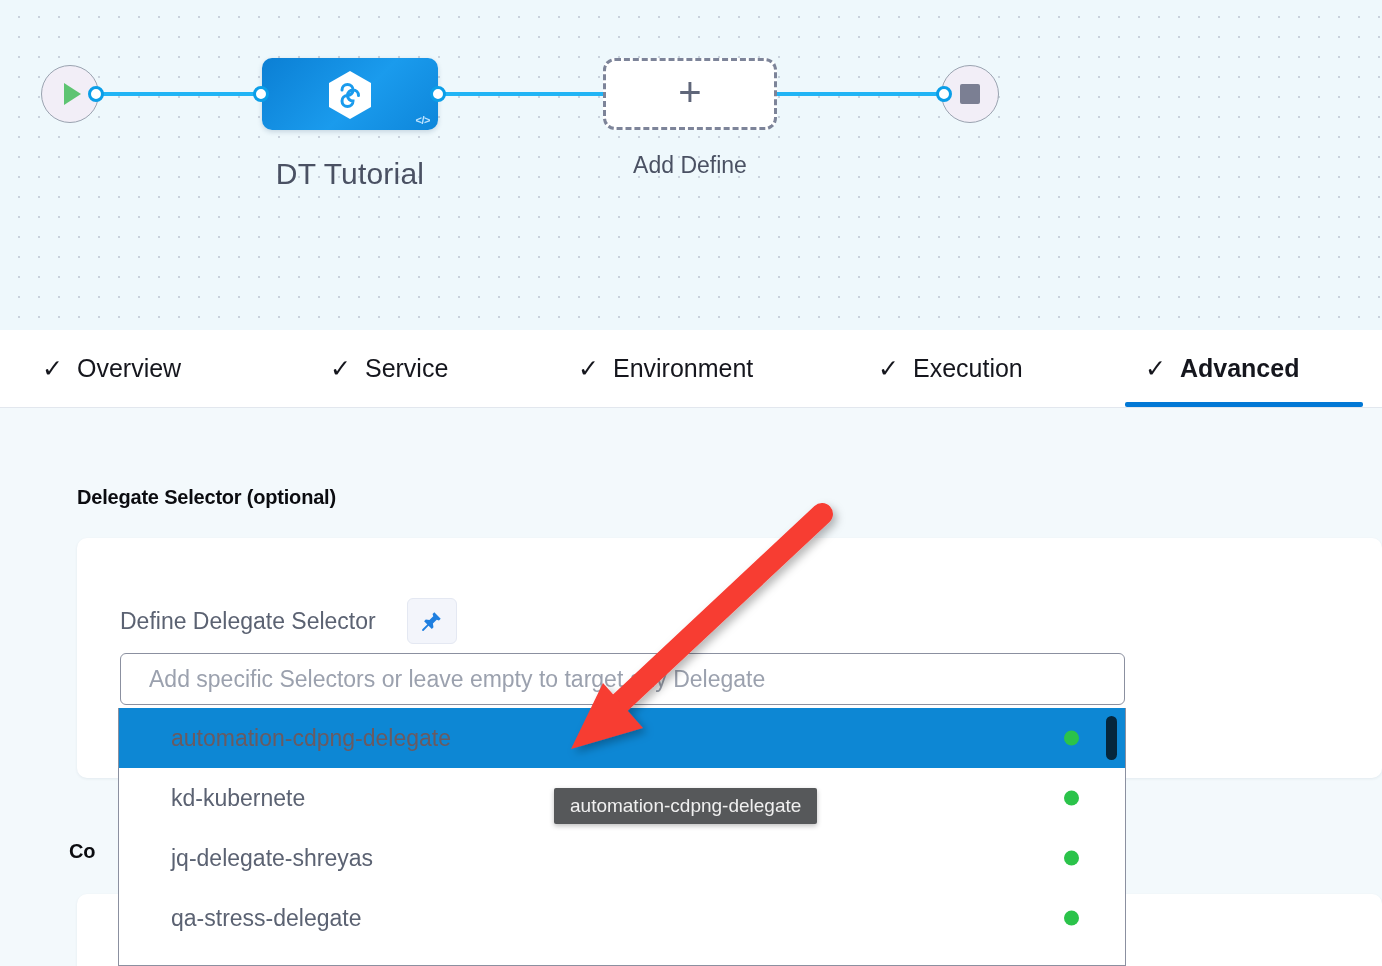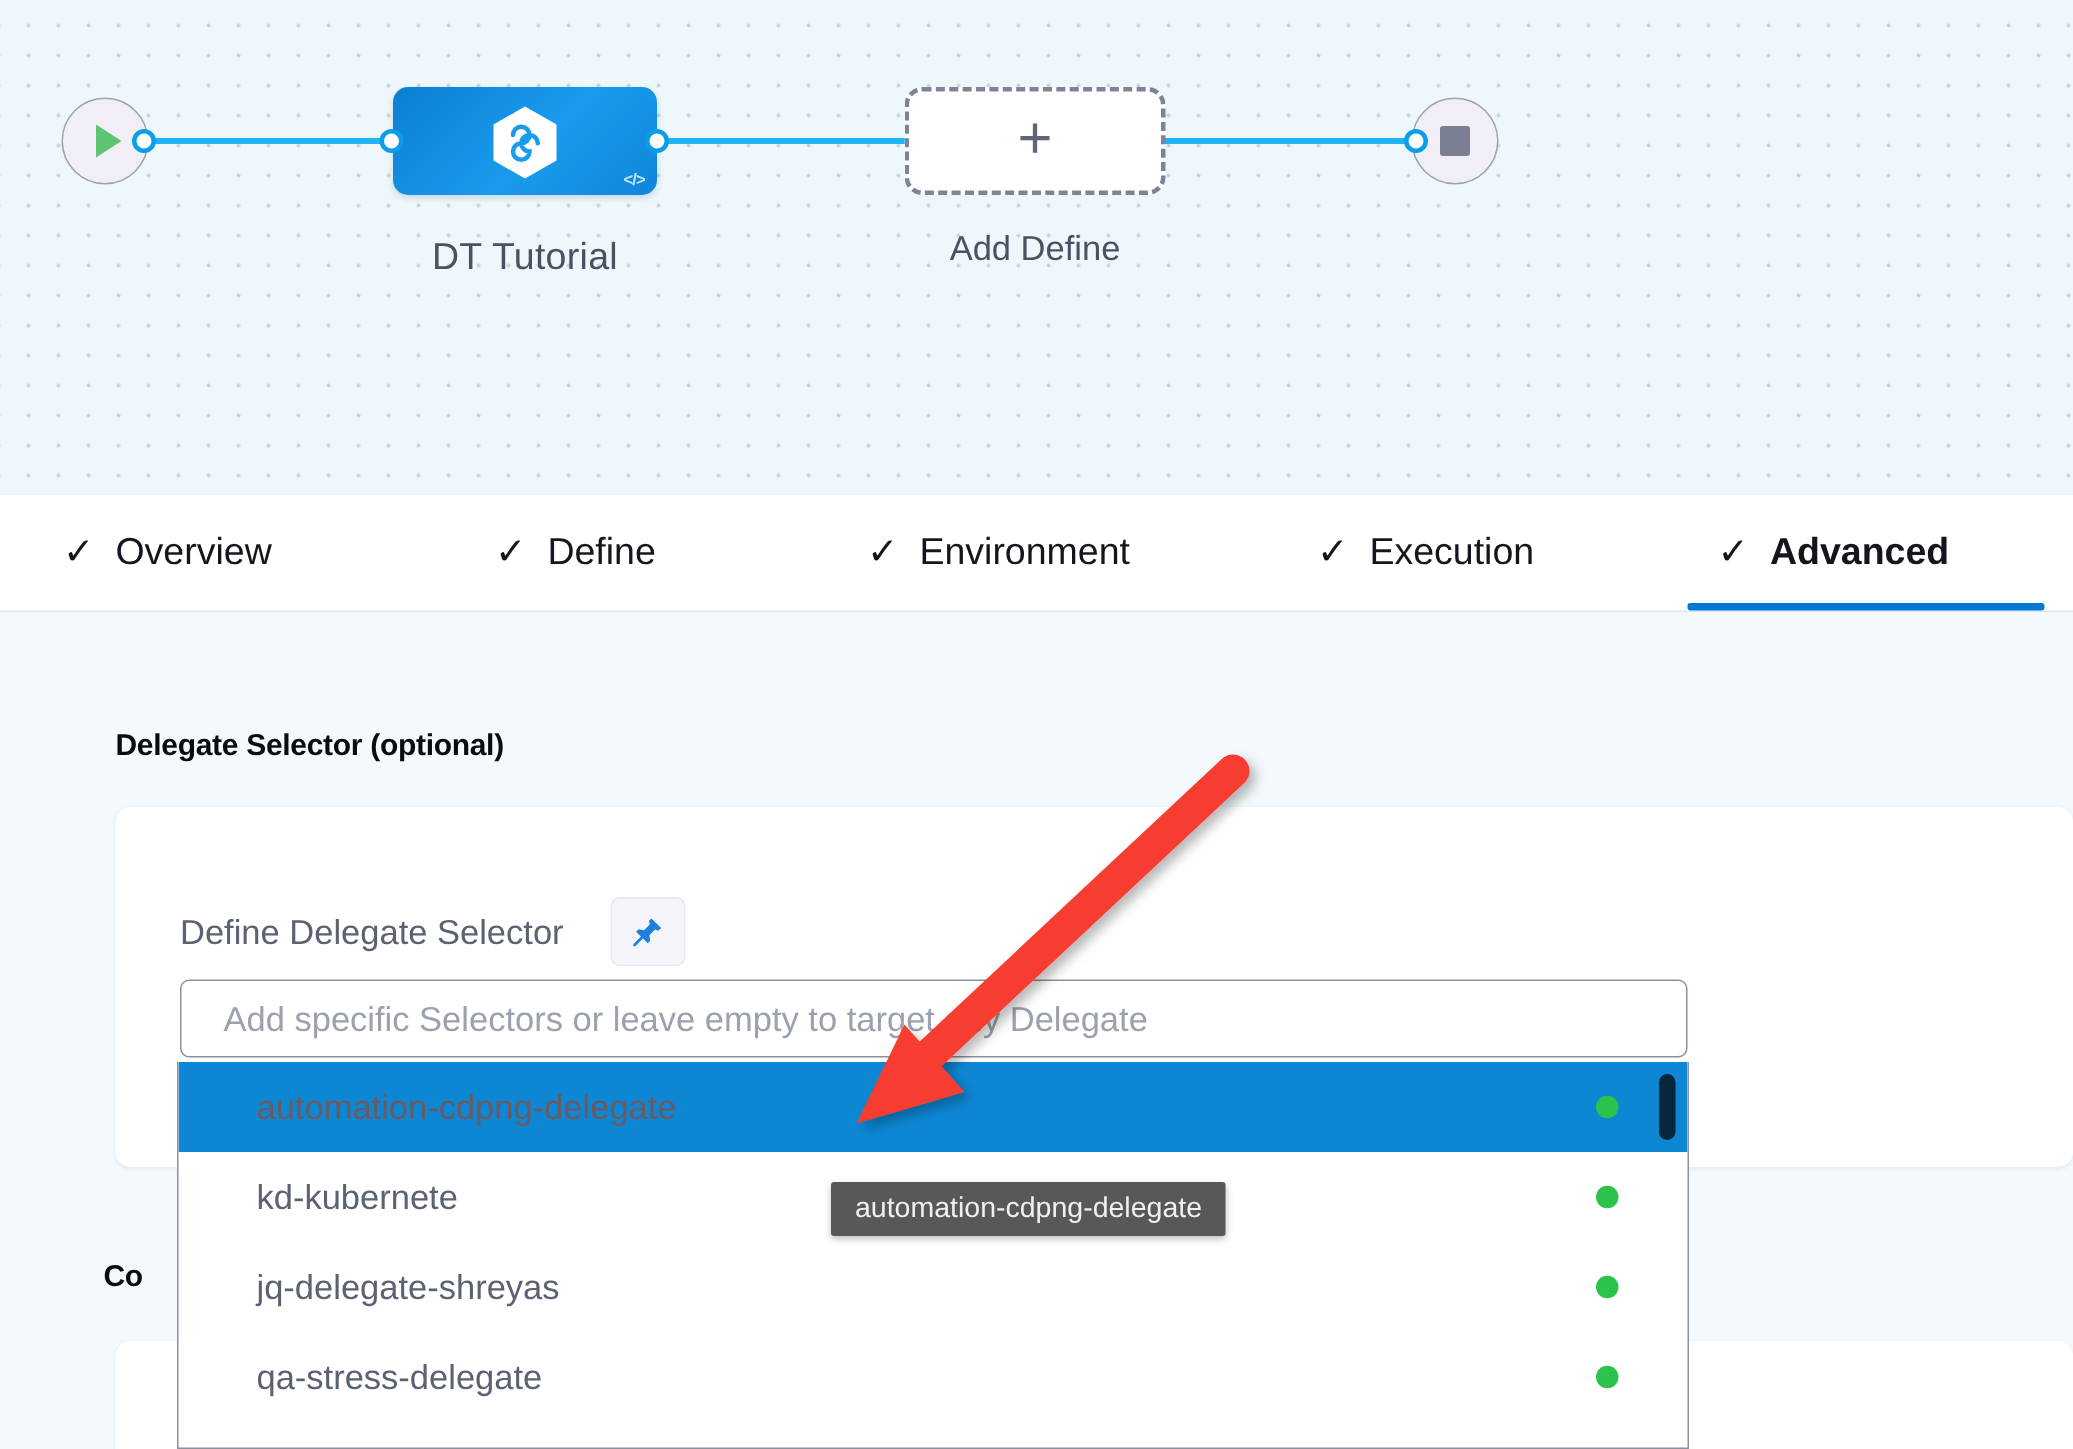--- a/index.html
+++ b/index.html
@@ -96,21 +96,21 @@
   .stage-code {
     position: absolute; right: 8px; bottom: 4px;
     color: #bfe4ff; font-size: 11px; font-weight: 700;
     letter-spacing: -0.5px;
   }
   .stage-label {
     position: absolute;
     left: 262px; top: 157px;
     width: 176px;
     text-align: center;
-    font-size: 25px;
+    font-size: 30px;
     color: #4a5163;
     letter-spacing: 0.2px;
   }
 
   .add-stage-box {
     position: absolute;
     left: 603px; top: 58px;
     width: 174px; height: 72px;
     border: 3px dashed #7d8499;
     border-radius: 12px;
@@ -317,21 +317,21 @@
     </div>
   </div>
 
   <div class="tabbar">
     <div class="tab tab-0">
       <span class="tab-check">✓</span>
       <span class="tab-label">Overview</span>
     </div>
     <div class="tab tab-1">
       <span class="tab-check">✓</span>
-      <span class="tab-label">Define</span>
+      <span class="tab-label">Service</span>
     </div>
     <div class="tab tab-2">
       <span class="tab-check">✓</span>
       <span class="tab-label">Environment</span>
     </div>
     <div class="tab tab-3">
       <span class="tab-check">✓</span>
       <span class="tab-label">Execution</span>
     </div>
     <div class="tab tab-4 active">

